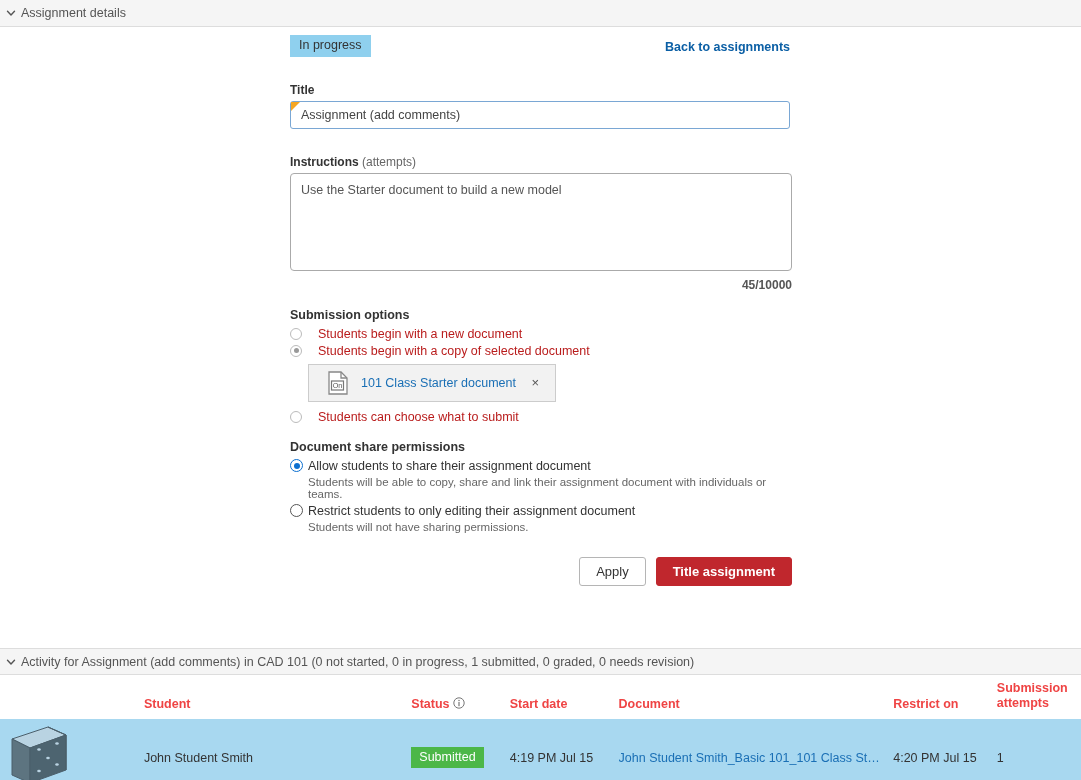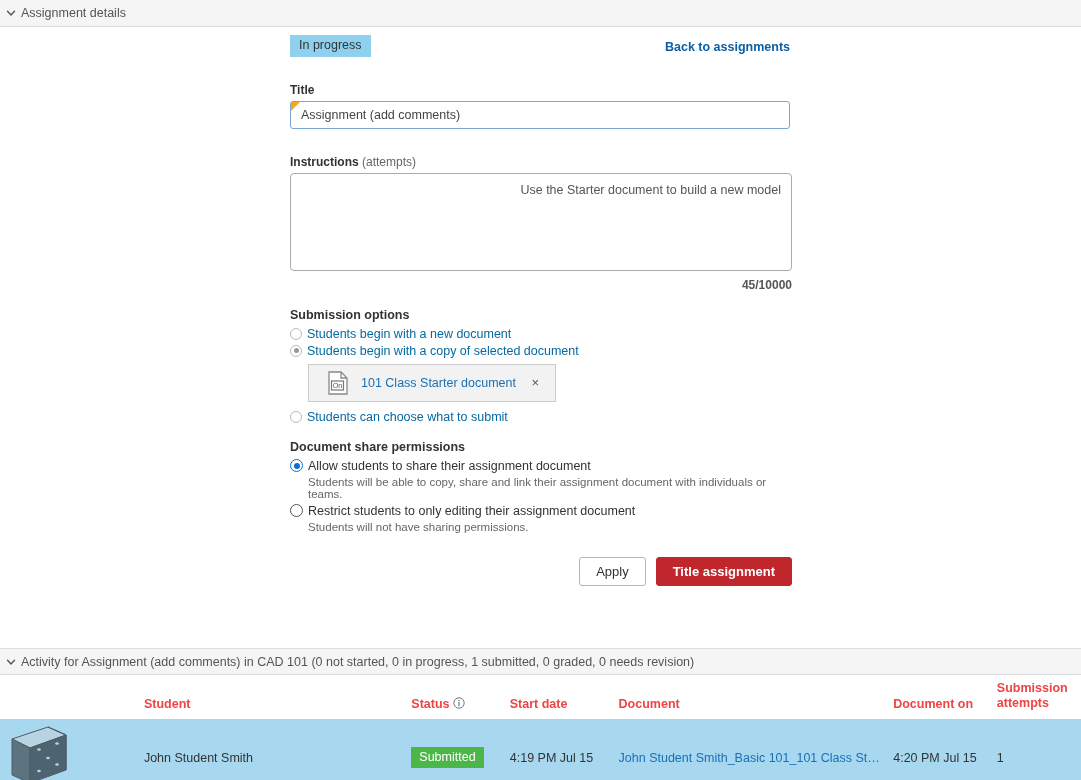--- a/index.html
+++ b/index.html
@@ -117,21 +117,20 @@
     border: 1px solid #aaaaaa;
     border-radius: 4px;
     padding: 8px 10px;
     font-family: "Liberation Sans", sans-serif;
     font-size: 12.5px;
     color: #555555;
     resize: none;
     outline: none;
     background: #ffffff;
     line-height: 1.35;
-    text-align: right;
   }
   .char-count {
     width: 502px;
     text-align: right;
     font-size: 12px;
     color: #555555;
     margin-top: 3px;
     font-weight: bold;
   }
 
@@ -141,21 +140,21 @@
     color: #333333;
     margin: 16px 0 5px 0;
   }
 
   .radio-row {
     display: flex;
     align-items: center;
     margin: 3px 0;
     font-size: 12.5px;
   }
-  .radio-row.disabled { color: #0369a1; }
+  .radio-row.disabled { color: #b91c1c; gap: 11px; }
   .radio-row.enabled  { color: #333333; }
 
   .rb {
     width: 12px;
     height: 12px;
     border-radius: 50%;
     border: 1px solid #bbbbbb;
     background: #ffffff;
     margin-right: 5px;
     flex: 0 0 auto;
@@ -409,21 +408,21 @@
         <th class="col-student">Student</th>
         <th class="col-status">
           <span>Status</span><span class="info-icon"><svg width="12" height="12" viewBox="0 0 12 12">
                 <circle cx="6" cy="6" r="5.2" fill="none" stroke="#777777" stroke-width="1"></circle>
                 <circle cx="6" cy="3.4" r="0.75" fill="#777777"></circle>
                 <rect x="5.4" y="5" width="1.2" height="4.2" fill="#777777"></rect>
               </svg></span>
         </th>
         <th class="col-start">Start date</th>
         <th class="col-doc">Document</th>
-        <th class="col-sub">Document on</th>
+        <th class="col-sub">Restrict on</th>
         <th class="col-att" style="white-space:normal;line-height:1.2;">Submission attempts</th>
       </tr>
     </thead>
     <tbody>
       <tr class="data-row">
         <td class="thumb-cell">
           <span>
             <svg width="70" height="62" viewBox="0 0 70 62">
               <polygon points="8,14 44,2 62,10 26,23" fill="#b9d3e2" stroke="#4b5f6b" stroke-width="1"></polygon>
               <polygon points="8,14 26,23 26,58 8,50" fill="#5d7480" stroke="#4b5f6b" stroke-width="1"></polygon>

